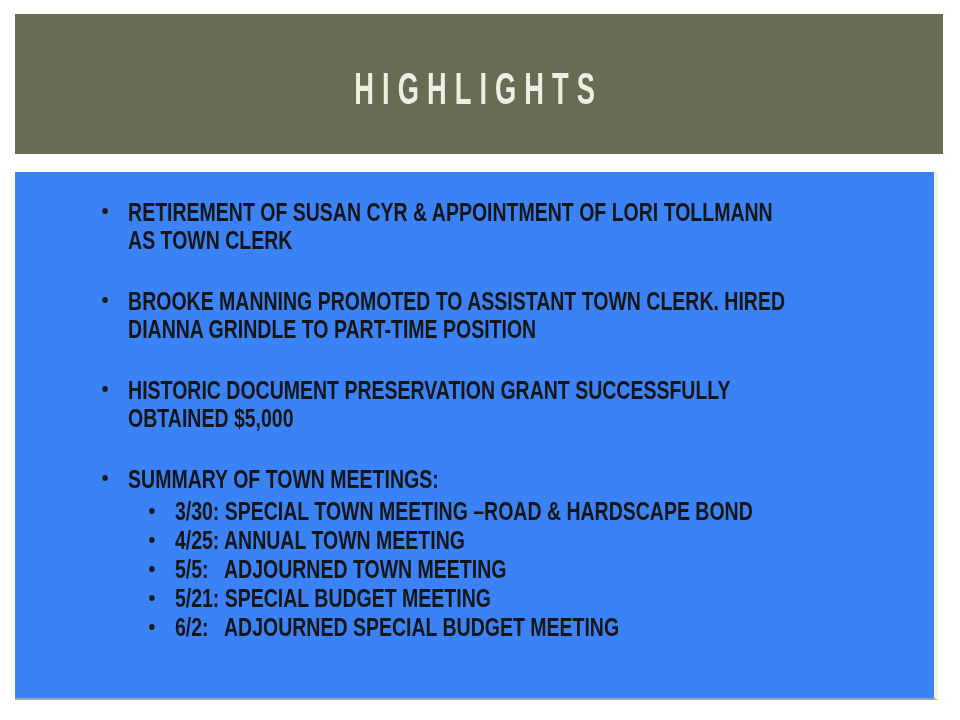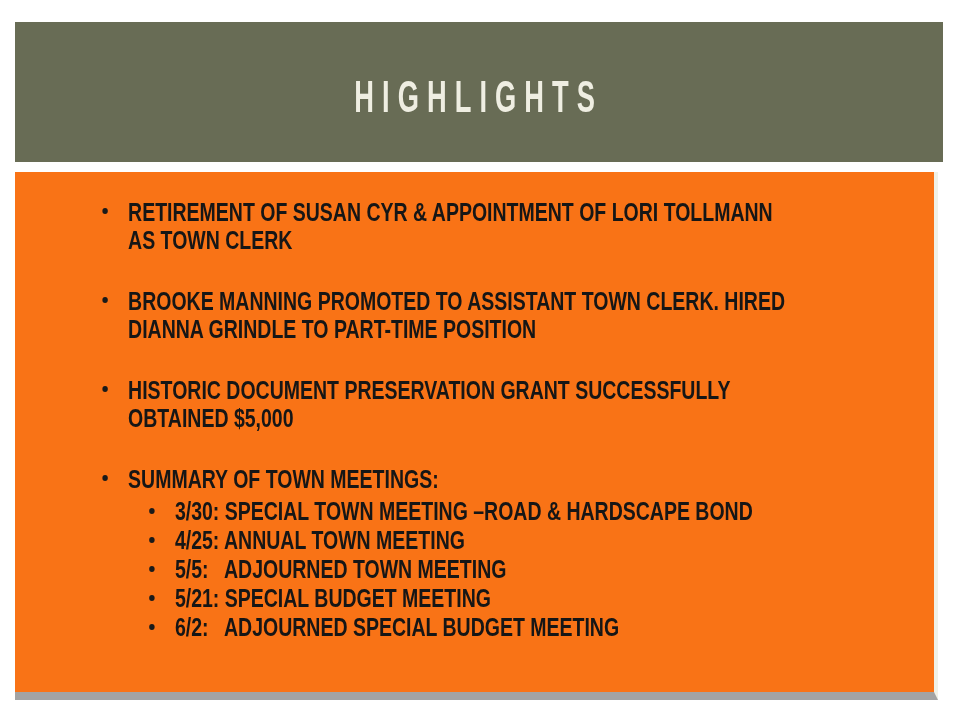--- a/index.html
+++ b/index.html
@@ -13,21 +13,21 @@
     height: 720px;
     background: #ffffff;
     overflow: hidden;
     font-family: "Liberation Sans", sans-serif;
   }
 
   
   .title-band {
     position: absolute;
     left: 15px;
-    top: 22px;
+    top: 14px;
     width: 928px;
     height: 140px;
     background: #686C55;
     display: flex;
     align-items: center;
     justify-content: center;
   }
   .title-text {
     color: #EFEEE2;
     font-size: 44px;
@@ -39,23 +39,23 @@
     padding-top: 10px;
   }
 
   
   .body-panel {
     position: absolute;
     left: 15px;
     top: 172px;
     width: 923px;
     height: 528px;
-    background: #f97316;
+    background: #3b82f6;
     border-right: 4px solid #F0F1E7;
-    border-bottom: 8px solid #a3a3a3;
+    border-bottom: 2px solid #a3a3a3;
     box-sizing: border-box;
   }
 
   
   .content {
     position: absolute;
     left: 0;
     top: 26px;
     width: 1180px;
     transform: scaleX(0.78);

